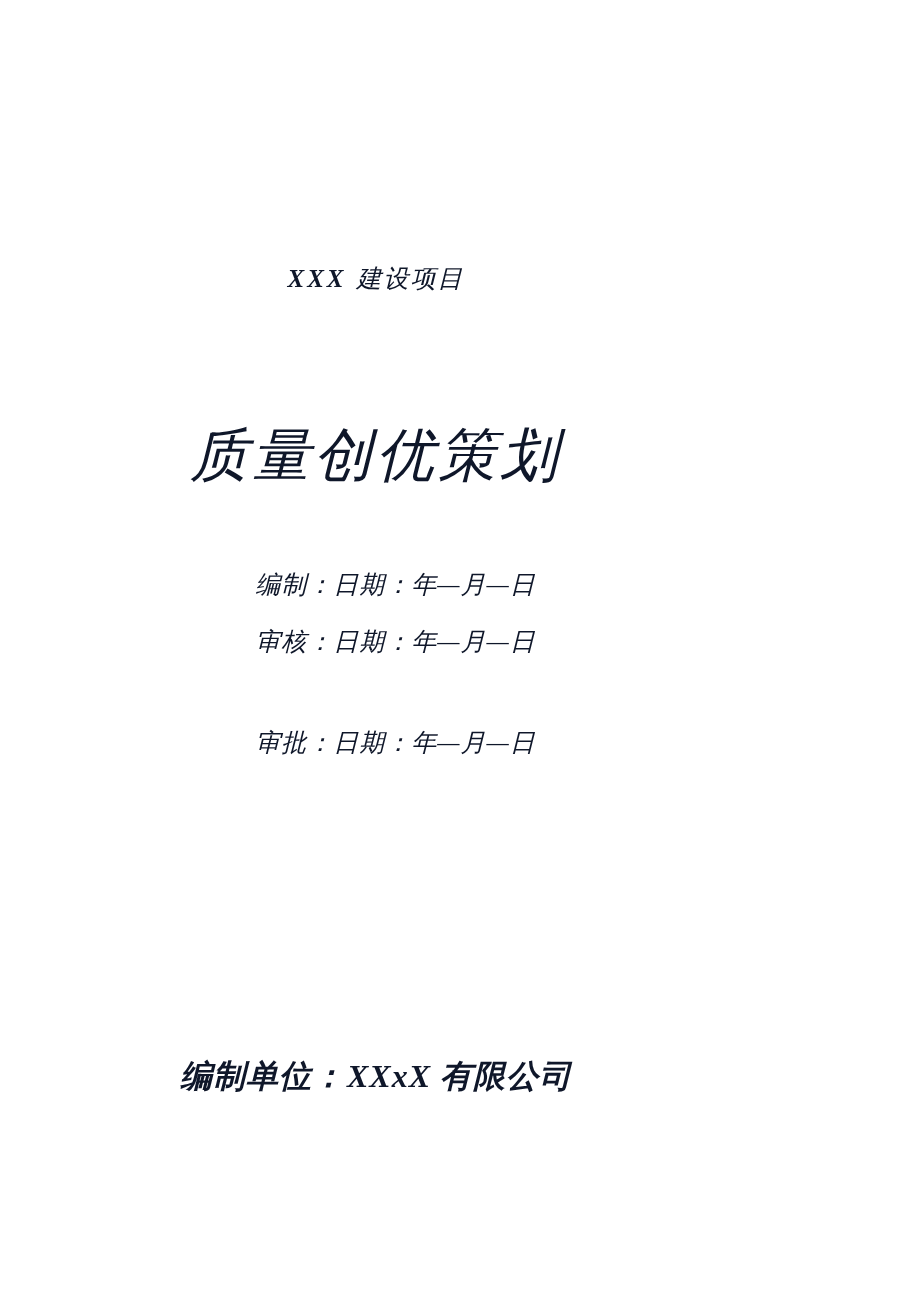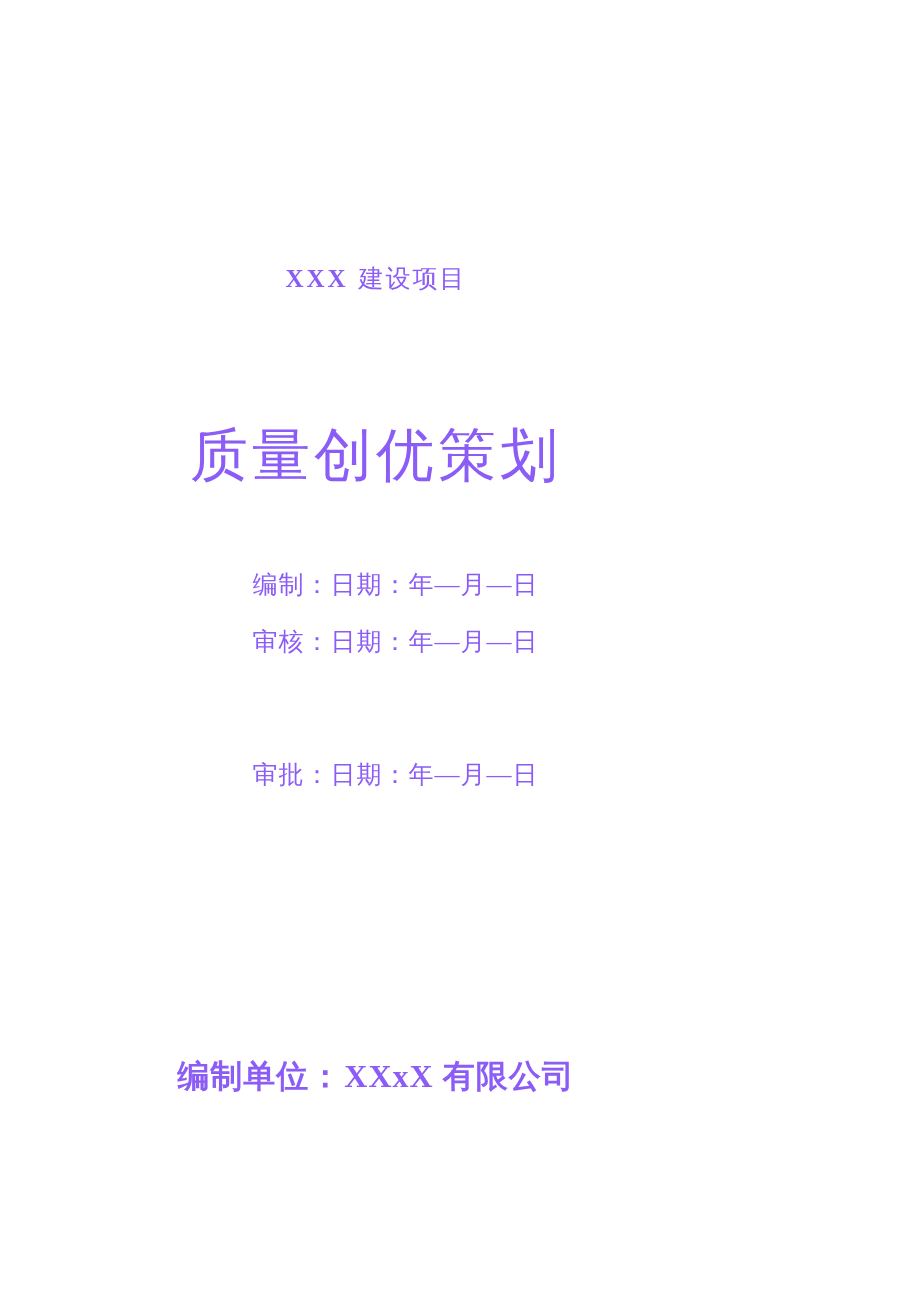--- a/index.html
+++ b/index.html
@@ -8,21 +8,22 @@
     height: 1301px;
     background: #ffffff;
     font-family: "Liberation Serif", "DejaVu Serif", serif;
     overflow: hidden;
   }
   .page {
     position: relative;
     width: 752px;
     height: 1301px;
     background: #ffffff;
-    color: #8b5cf6;
+    color: #0f172a;
+    font-style: italic;
   }
   .line {
     position: absolute;
     left: 0;
     width: 100%;
     text-align: center;
     white-space: nowrap;
   }
   .project-line {
     top: 263px;
@@ -43,21 +44,21 @@
     letter-spacing: 4px;
   }
   .signoff {
     font-size: 25px;
     line-height: 30px;
     letter-spacing: 1px;
     padding-left: 39px;
   }
   .signoff-1 { top: 570px; }
   .signoff-2 { top: 627px; }
-  .signoff-3 { top: 760px; }
+  .signoff-3 { top: 728px; }
   .footer-line {
     top: 1058px;
     font-size: 32px;
     line-height: 36px;
     font-weight: bold;
     letter-spacing: 1px;
   }
   .footer-line .company {
     letter-spacing: 1px;
     margin-left: 2px;

